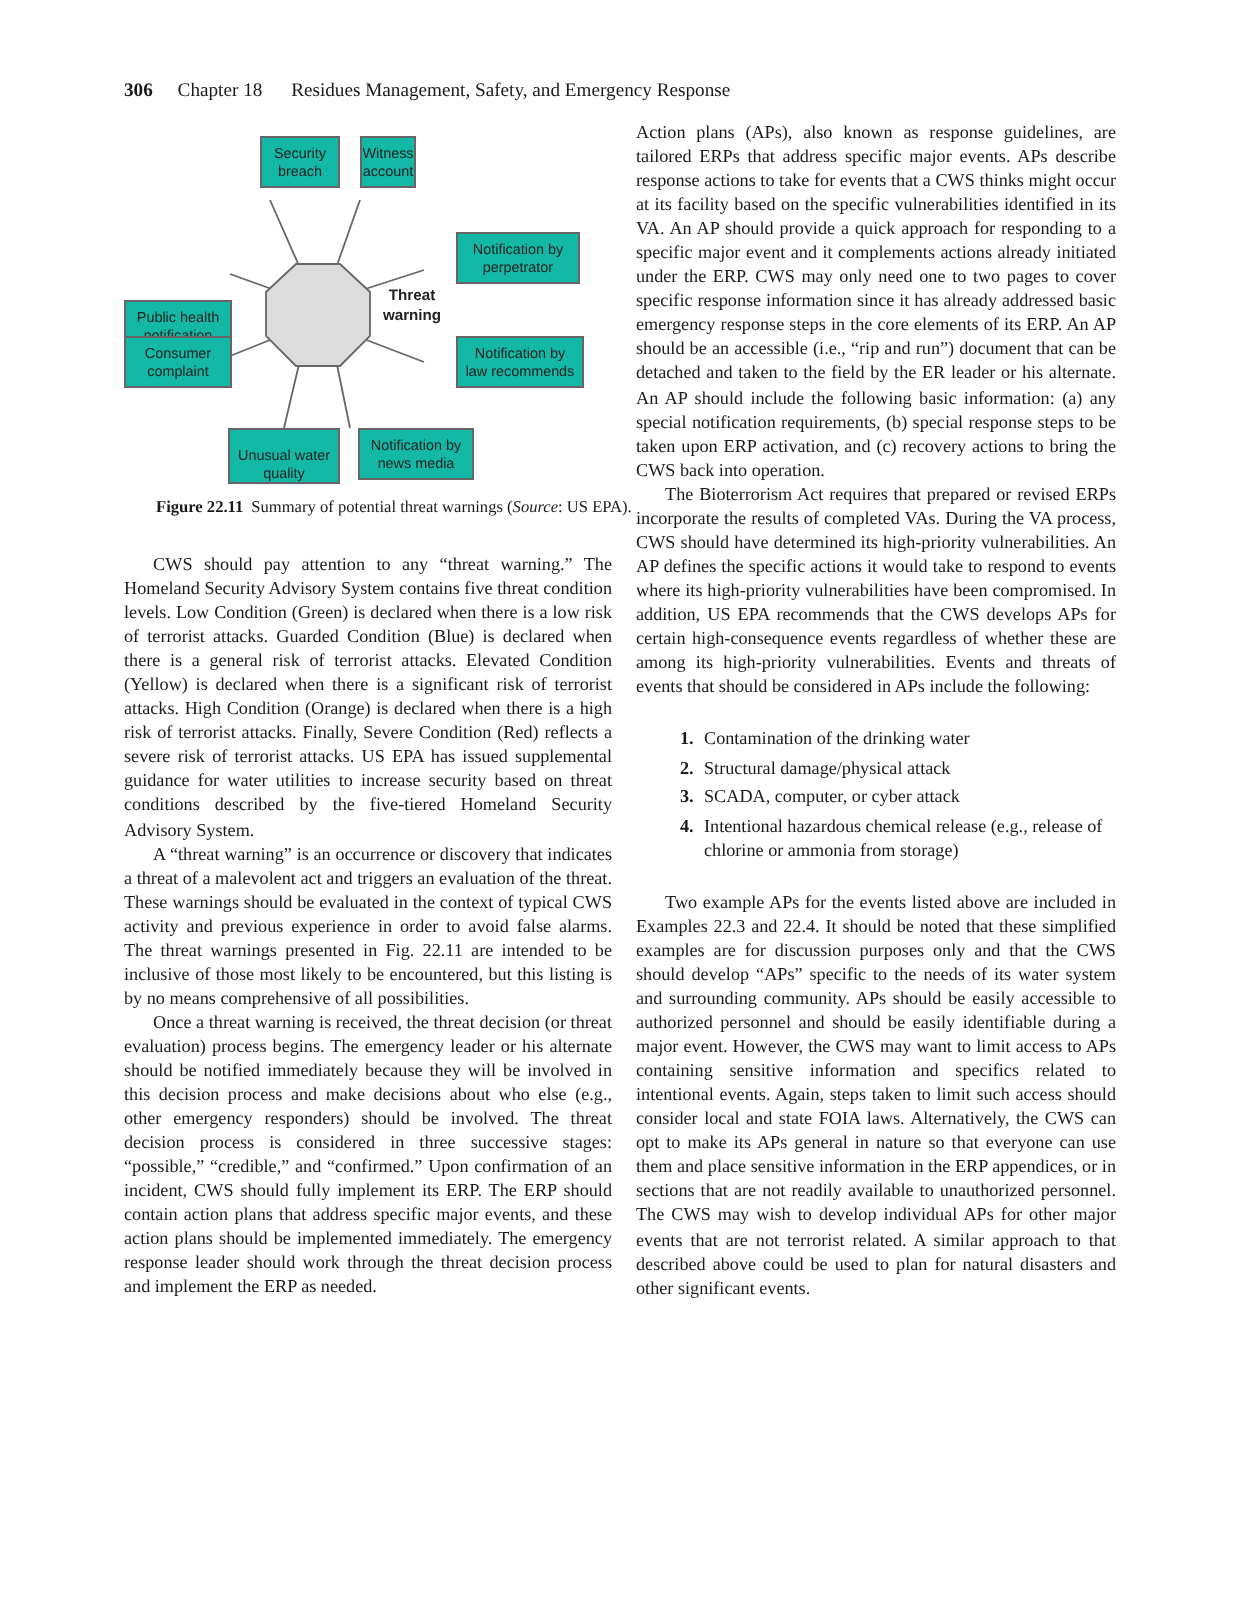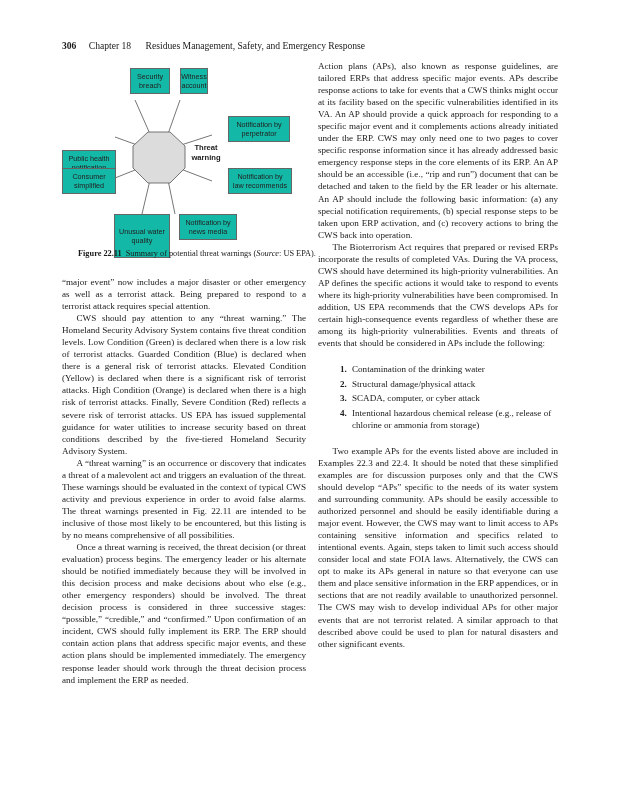--- a/index.html
+++ b/index.html
@@ -96,49 +96,48 @@
   </div>
   <div class="dbox" style="left:166px;top:52px;width:62px;height:26px;">
     <div>
         <div>Notification by</div>
         <div>perpetrator</div>
       </div>
   </div>
   <div class="dbox" style="left:0px;top:104px;width:54px;height:26px;">
     <div>
         <div>Consumer</div>
-        <div>simplified</div>
+        <div>complaint</div>
       </div>
   </div>
   <div class="dbox" style="left:166px;top:104px;width:64px;height:26px;">
     <div>
         <div>Notification by</div>
         <div>law recommends</div>
       </div>
   </div>
-  <div class="dbox" style="left:52px;top:150px;width:56px;height:44px;">
+  <div class="dbox" style="left:52px;top:150px;width:56px;height:28px;align-items:flex-end;">
     <div>
         <div>Unusual water</div>
         <div>quality</div>
       </div>
   </div>
   <div class="dbox" style="left:117px;top:150px;width:58px;height:26px;">
     <div>
         <div>Notification by</div>
         <div>news media</div>
       </div>
   </div>
 </div>
 
 <div class="caption">
   <span class="lbl">Figure 22.11</span><span>Summary of potential threat warnings (</span><span class="src">Source</span><span>: US EPA).</span>
 </div>
 
 <div class="col col-left" style="top:276px;">
-  <p>“major event” now includes a major disaster or other emergency as well as a terrorist attack. Being prepared to respond to a terrorist attack requires special attention.</p>
   <p class="indent">CWS should pay attention to any “threat warning.” The Homeland Security Advisory System contains five threat condition levels. Low Condition (Green) is declared when there is a low risk of terrorist attacks. Guarded Condition (Blue) is declared when there is a general risk of terrorist attacks. Elevated Condition (Yellow) is declared when there is a significant risk of terrorist attacks. High Condition (Orange) is declared when there is a high risk of terrorist attacks. Finally, Severe Condition (Red) reflects a severe risk of terrorist attacks. US EPA has issued supplemental guidance for water utilities to increase security based on threat conditions described by the five-tiered Homeland Security Advisory System.</p>
   <p class="indent">A “threat warning” is an occurrence or discovery that indicates a threat of a malevolent act and triggers an evaluation of the threat. These warnings should be evaluated in the context of typical CWS activity and previous experience in order to avoid false alarms. The threat warnings presented in Fig. 22.11 are intended to be inclusive of those most likely to be encountered, but this listing is by no means comprehensive of all possibilities.</p>
   <p class="indent">Once a threat warning is received, the threat decision (or threat evaluation) process begins. The emergency leader or his alternate should be notified immediately because they will be involved in this decision process and make decisions about who else (e.g., other emergency responders) should be involved. The threat decision process is considered in three successive stages: “possible,” “credible,” and “confirmed.” Upon confirmation of an incident, CWS should fully implement its ERP. The ERP should contain action plans that address specific major events, and these action plans should be implemented immediately. The emergency response leader should work through the threat decision process and implement the ERP as needed.</p>
 </div>
 
 <div class="col col-right">
   <p>Action plans (APs), also known as response guidelines, are tailored ERPs that address specific major events. APs describe response actions to take for events that a CWS thinks might occur at its facility based on the specific vulnerabilities identified in its VA. An AP should provide a quick approach for responding to a specific major event and it complements actions already initiated under the ERP. CWS may only need one to two pages to cover specific response information since it has already addressed basic emergency response steps in the core elements of its ERP. An AP should be an accessible (i.e., “rip and run”) document that can be detached and taken to the field by the ER leader or his alternate. An AP should include the following basic information: (a) any special notification requirements, (b) special response steps to be taken upon ERP activation, and (c) recovery actions to bring the CWS back into operation.</p>
   <p class="indent">The Bioterrorism Act requires that prepared or revised ERPs incorporate the results of completed VAs. During the VA process, CWS should have determined its high-priority vulnerabilities. An AP defines the specific actions it would take to respond to events where its high-priority vulnerabilities have been compromised. In addition, US EPA recommends that the CWS develops APs for certain high-consequence events regardless of whether these are among its high-priority vulnerabilities. Events and threats of events that should be considered in APs include the following:</p>
   <ol class="events">
     <li>

